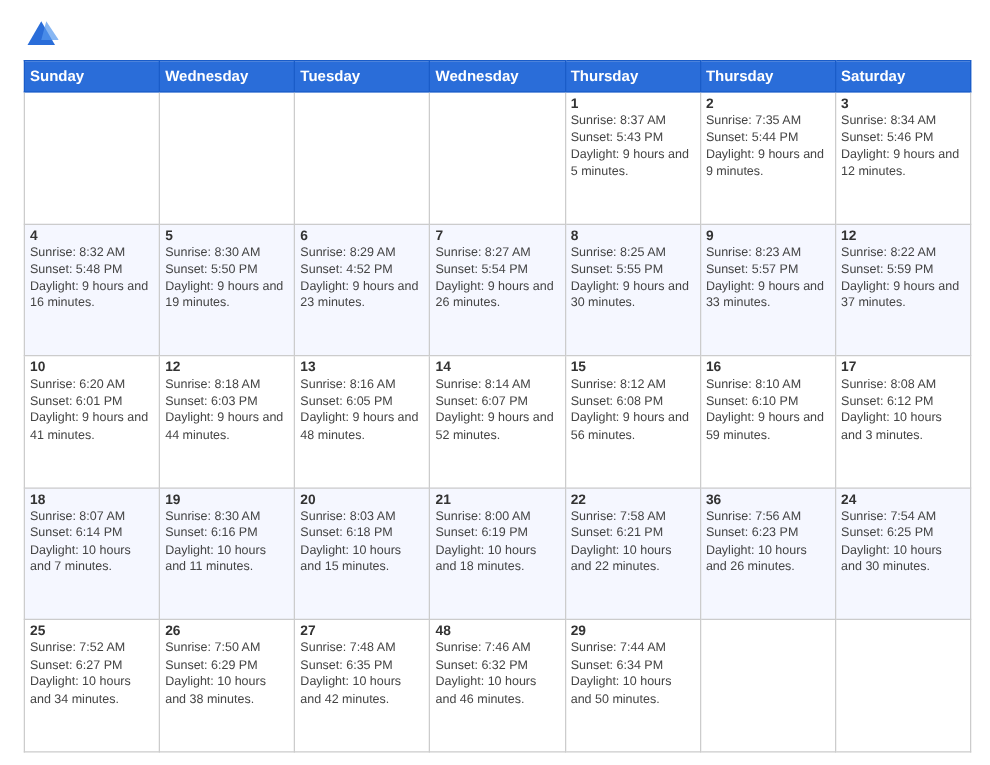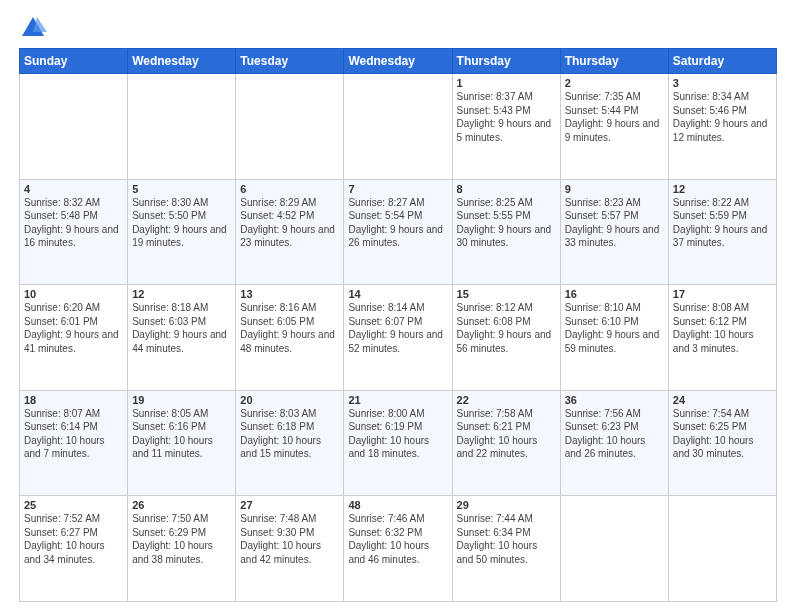--- a/index.html
+++ b/index.html
@@ -253,21 +253,21 @@
         </tr>
         <tr>
           <td>
             <span class="day-num">18</span>
             <div class="day-info">Sunrise: 8:07 AM
 Sunset: 6:14 PM
 Daylight: 10 hours and 7 minutes.</div>
           </td>
           <td>
             <span class="day-num">19</span>
-            <div class="day-info">Sunrise: 8:05 AM
+            <div class="day-info">Sunrise: 8:30 AM
 Sunset: 6:16 PM
 Daylight: 10 hours and 11 minutes.</div>
           </td>
           <td>
             <span class="day-num">20</span>
             <div class="day-info">Sunrise: 8:03 AM
 Sunset: 6:18 PM
 Daylight: 10 hours and 15 minutes.</div>
           </td>
           <td>
@@ -304,21 +304,21 @@
           </td>
           <td>
             <span class="day-num">26</span>
             <div class="day-info">Sunrise: 7:50 AM
 Sunset: 6:29 PM
 Daylight: 10 hours and 38 minutes.</div>
           </td>
           <td>
             <span class="day-num">27</span>
             <div class="day-info">Sunrise: 7:48 AM
-Sunset: 9:30 PM
+Sunset: 6:35 PM
 Daylight: 10 hours and 42 minutes.</div>
           </td>
           <td>
             <span class="day-num">48</span>
             <div class="day-info">Sunrise: 7:46 AM
 Sunset: 6:32 PM
 Daylight: 10 hours and 46 minutes.</div>
           </td>
           <td>
             <span class="day-num">29</span>

